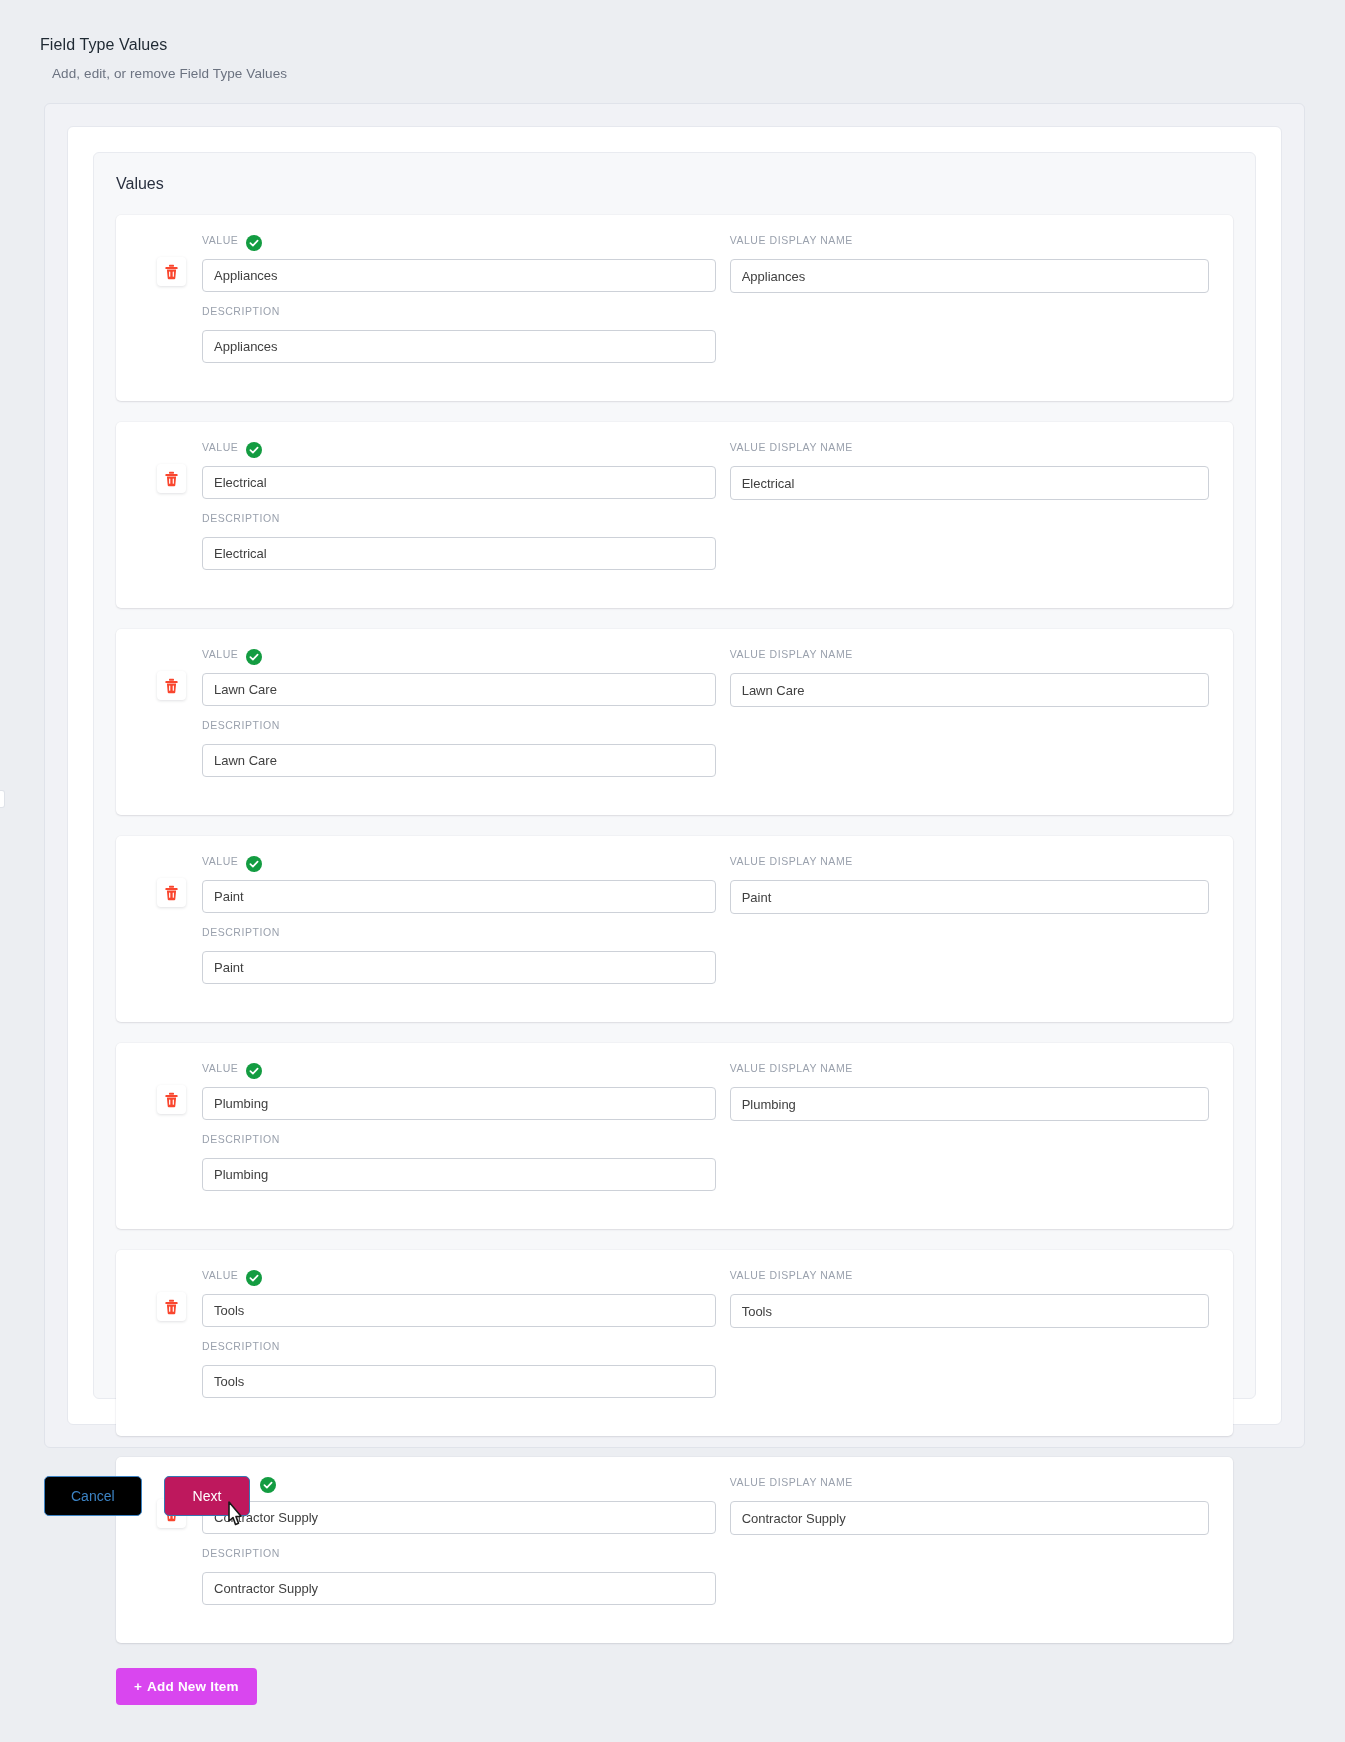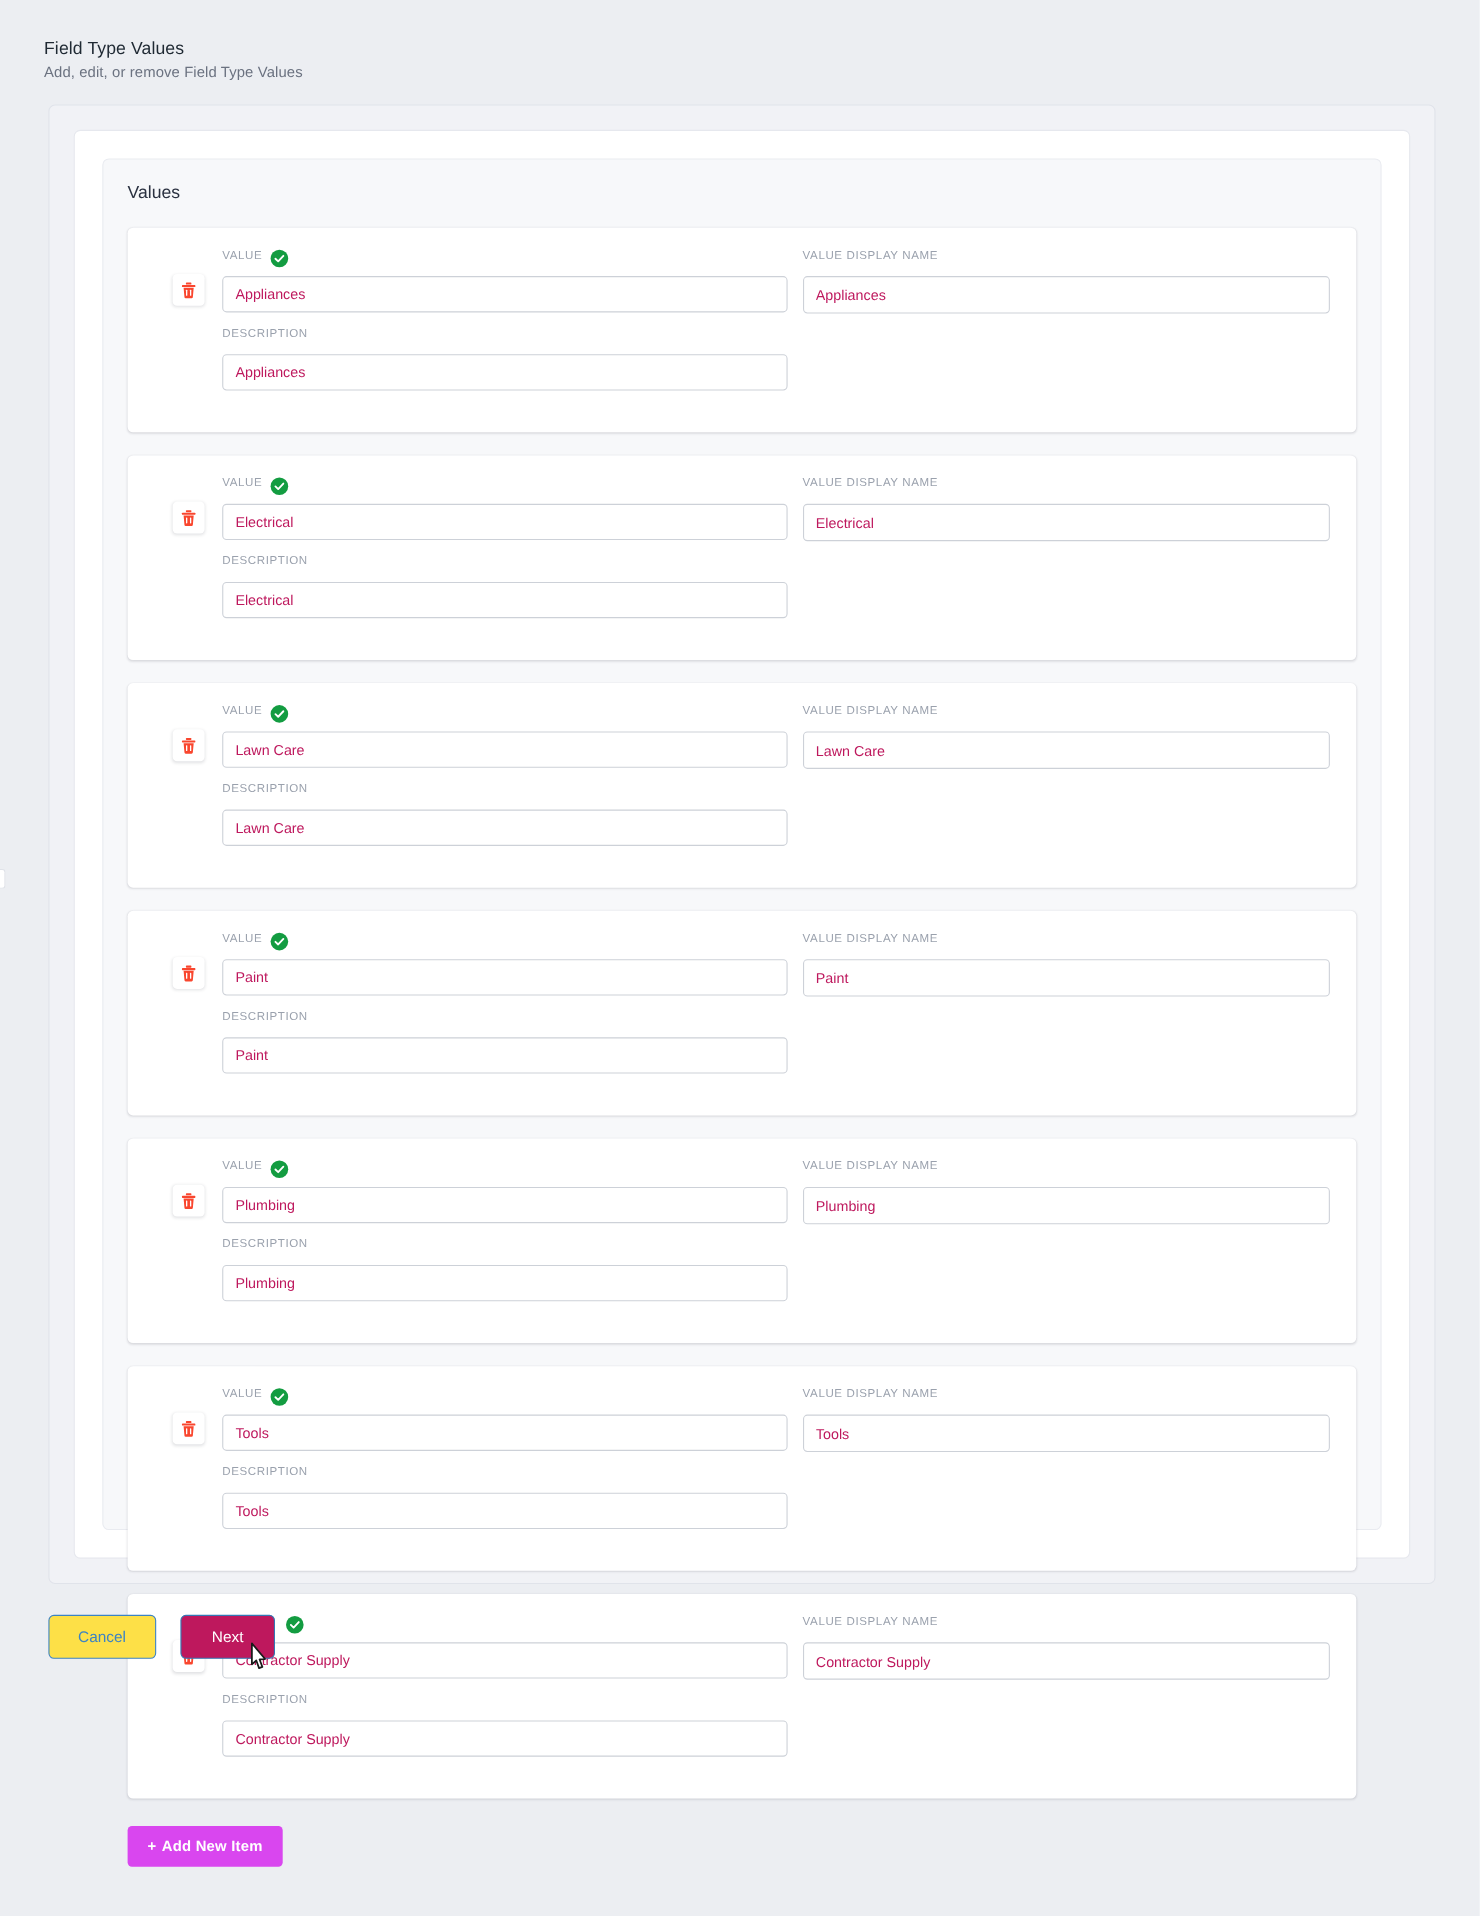--- a/index.html
+++ b/index.html
@@ -24,21 +24,21 @@
   .page-title {
     font-size: 16px;
     font-weight: 400;
     color: #1f2933;
     margin: 0 0 4px 0;
     letter-spacing: .1px;
   }
   .page-subtitle {
     font-size: 13.5px;
     color: #6b7280;
-    margin: 0;
+    margin: 12px;
     letter-spacing: .1px;
   }
 
   
   .outer-container {
     margin: 22px 40px 0 44px;
     border: 1px solid #e0e3ea;
     border-radius: 6px;
     background: #f1f2f6;
     padding: 22px;
@@ -146,21 +146,21 @@
 
   .text-input {
     width: 100%;
     height: 33px;
     border: 1px solid #cdd1d8;
     border-radius: 4px;
     background: #ffffff;
     padding: 0 11px;
     font-size: 13px;
     font-family: "Liberation Sans", sans-serif;
-    color: #be185d;
+    color: #404040;
     outline: none;
   }
   .field-col-right .text-input { height: 34px; }
 
   
   .row-offset-1 .field-col-right { padding-top: 0px; }
 
   
   .add-item-btn {
     background: #d946ef;
@@ -179,21 +179,21 @@
 
   
   .footer-bar {
     margin: 28px 0 0 44px;
     display: flex;
     align-items: center;
     gap: 22px;
     position: relative;
   }
   .btn-cancel {
-    background: #fde047;
+    background: #000000;
     color: #3c83c4;
     border: 1px solid #3c83c4;
     border-radius: 5px;
     font-size: 14px;
     font-family: "Liberation Sans", sans-serif;
     padding: 11px 26px;
     cursor: pointer;
   }
   .btn-next {
     background: #be185d;

